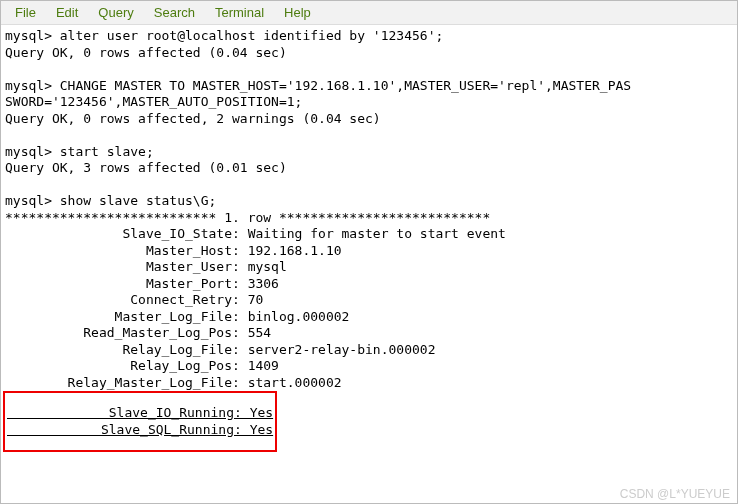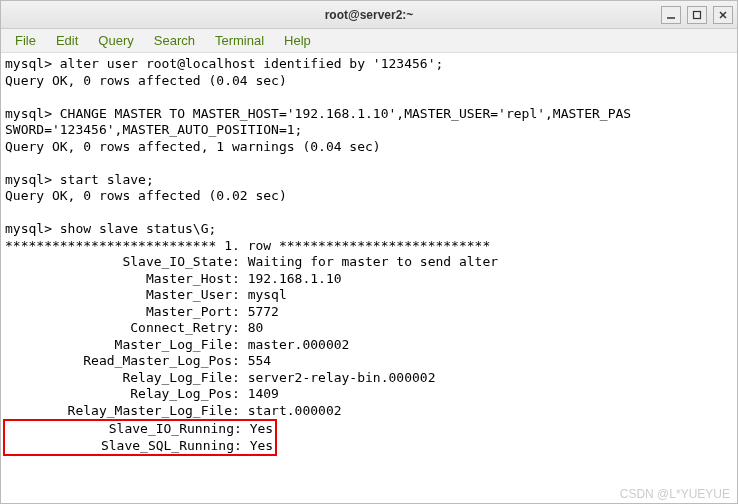--- a/index.html
+++ b/index.html
@@ -74,84 +74,64 @@
       font-family: "DejaVu Sans Mono", "Liberation Mono", monospace;
       font-size: 13px;
       line-height: 16.5px;
       padding: 3px 4px;
       overflow: hidden;
       white-space: pre;
     }
     .highlight-box {
       border: 2px solid #e00;
       display: inline-block;
-      padding: 0 2px;
+      padding: 12px 2px;
       margin-left: -2px;
+      text-decoration: underline;
     }
     .watermark {
       position: absolute;
       bottom: 3px;
       right: 8px;
       font-size: 12px;
       color: #ccc;
       pointer-events: none;
       margin-left: 32px;
     }
   </style>
 </head>
 <body>
 
 <div class="window">
-  <div class="titlebar">
-    <span class="titlebar-title">root@server2:~</span>
-    <div class="titlebar-buttons">
-      <div class="titlebar-btn">
-        <svg width="10" height="10" viewBox="0 0 10 10">
-            <line x1="1" y1="8" x2="9" y2="8" stroke="#333" stroke-width="1.5"></line>
-          </svg>
-      </div>
-      <div class="titlebar-btn">
-        <svg width="10" height="10" viewBox="0 0 10 10">
-            <rect x="1.5" y="1.5" width="7" height="7" fill="none" stroke="#333" stroke-width="1.2"></rect>
-          </svg>
-      </div>
-      <div class="titlebar-btn">
-        <svg width="10" height="10" viewBox="0 0 10 10">
-            <line x1="2" y1="2" x2="8" y2="8" stroke="#333" stroke-width="1.5"></line>
-            <line x1="8" y1="2" x2="2" y2="8" stroke="#333" stroke-width="1.5"></line>
-          </svg>
-      </div>
-    </div>
-  </div>
   <div class="menubar">
     <span class="menu-item">File</span>
     <span class="menu-item">Edit</span>
     <span class="menu-item">Query</span>
     <span class="menu-item">Search</span>
     <span class="menu-item">Terminal</span>
     <span class="menu-item">Help</span>
   </div>
   <div class="terminal"><span>mysql&gt; alter user root@localhost identified by '123456';</span>
 <span>Query OK, 0 rows affected (0.04 sec)</span>
 <span></span>
 <span>mysql&gt; CHANGE MASTER TO MASTER_HOST='192.168.1.10',MASTER_USER='repl',MASTER_PAS</span>
 <span>SWORD='123456',MASTER_AUTO_POSITION=1;</span>
-<span>Query OK, 0 rows affected, 1 warnings (0.04 sec)</span>
+<span>Query OK, 0 rows affected, 2 warnings (0.04 sec)</span>
 <span></span>
 <span>mysql&gt; start slave;</span>
-<span>Query OK, 0 rows affected (0.02 sec)</span>
+<span>Query OK, 3 rows affected (0.01 sec)</span>
 <span></span>
 <span>mysql&gt; show slave status\G;</span>
 <span>*************************** 1. row ***************************</span>
-<span>               Slave_IO_State: Waiting for master to send alter</span>
+<span>               Slave_IO_State: Waiting for master to start event</span>
 <span>                  Master_Host: 192.168.1.10</span>
 <span>                  Master_User: mysql</span>
-<span>                  Master_Port: 5772</span>
-<span>                Connect_Retry: 80</span>
-<span>              Master_Log_File: master.000002</span>
+<span>                  Master_Port: 3306</span>
+<span>                Connect_Retry: 70</span>
+<span>              Master_Log_File: binlog.000002</span>
 <span>          Read_Master_Log_Pos: 554</span>
 <span>               Relay_Log_File: server2-relay-bin.000002</span>
 <span>                Relay_Log_Pos: 1409</span>
 <span>        Relay_Master_Log_File: start.000002</span>
 <span class="highlight-box"><span>             Slave_IO_Running: Yes</span>
 <span>            Slave_SQL_Running: Yes</span></span></div>
 </div>
 
 <div class="watermark">CSDN @L*YUEYUE</div>
 

